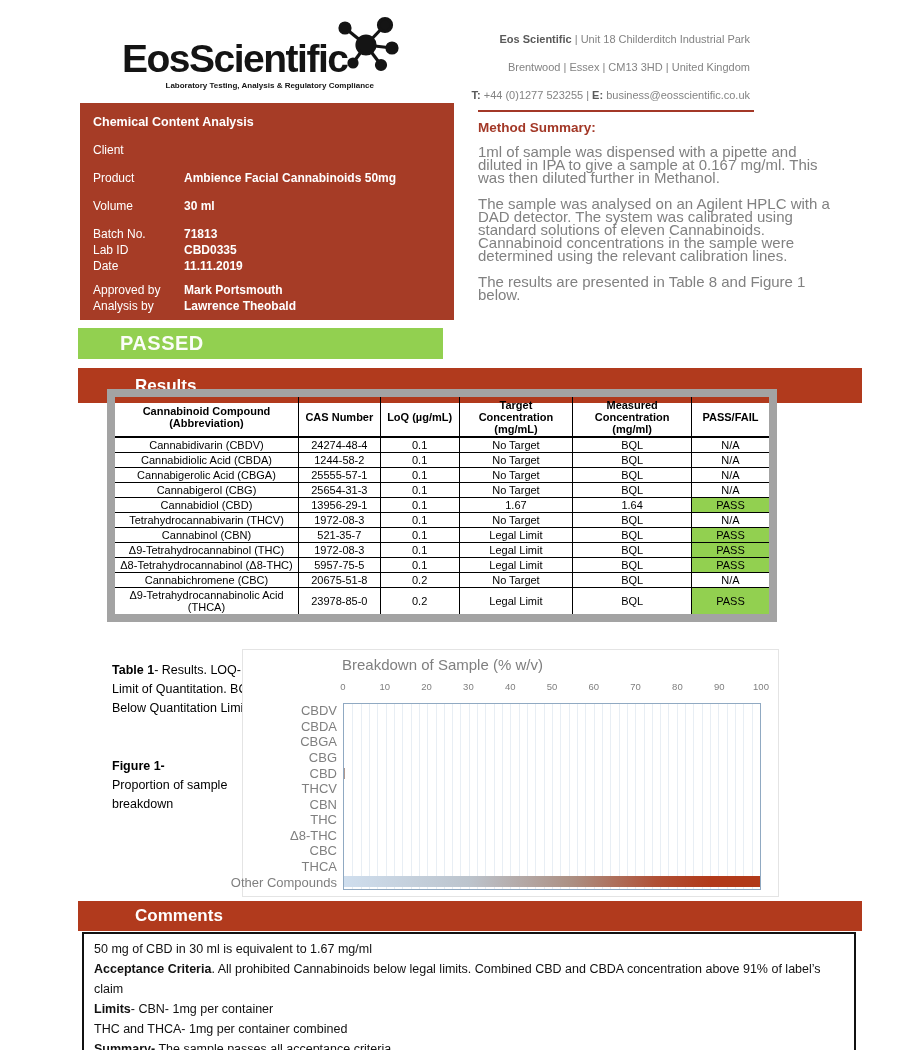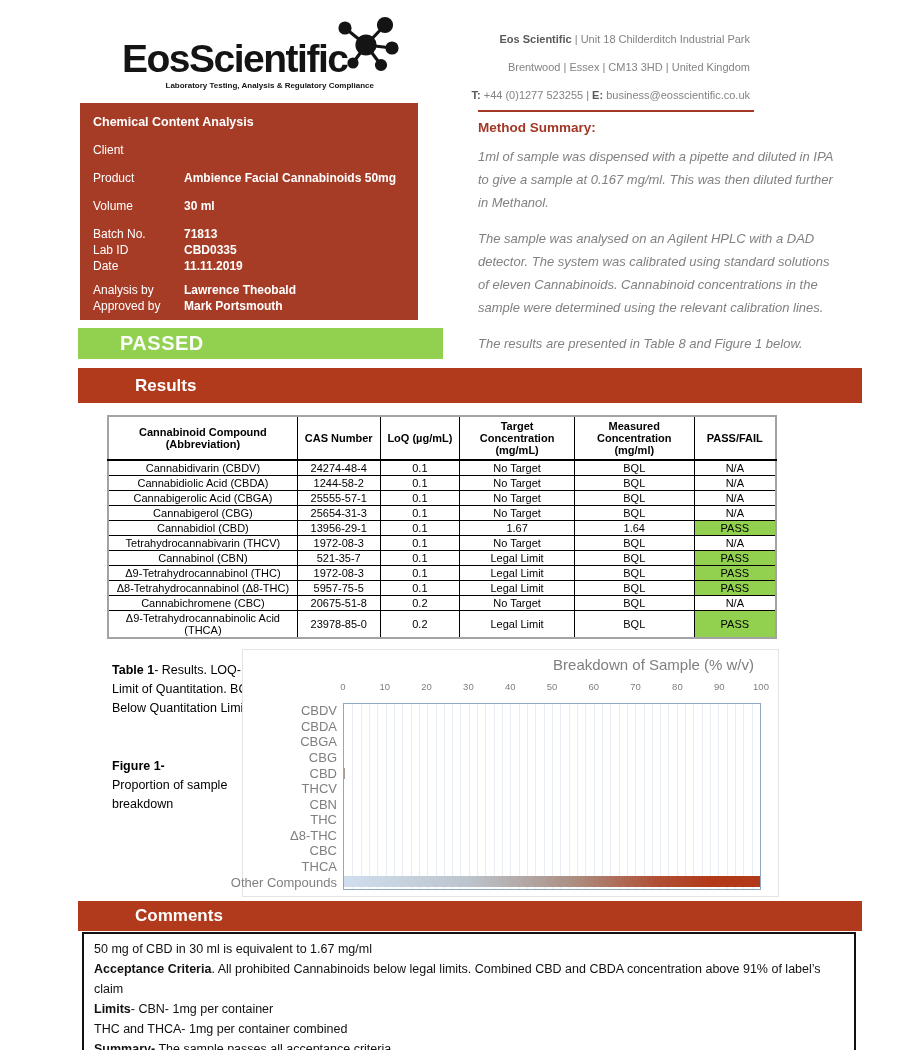--- a/index.html
+++ b/index.html
@@ -10,53 +10,53 @@
   .logo-block { position: absolute; left: 122px; top: 26px; width: 260px; }
   .logo-text { font-size: 39px; font-weight: bold; letter-spacing: -1.5px; color: #141414; line-height: 1; white-space: nowrap; }
   .logo-tagline { font-size: 8px; font-weight: bold; color: #141414; text-align: right; margin-top: 3px; width: 252px; }
   .molecule { position: absolute; left: 206px; top: -24px; }
 
   .contact { position: absolute; left: 430px; top: 12px; width: 320px; text-align: right; font-size: 11px; color: #838383; }
   .contact-row { line-height: 28px; white-space: nowrap; }
   .contact strong { color: #595959; }
 
   
-  .info-box { position: absolute; left: 80px; top: 90px; width: 338px; height: 217px; background: #A63C26; color: #fff; padding: 12px 10px 0 13px; font-size: 12px; }
+  .info-box { position: absolute; left: 80px; top: 90px; width: 374px; height: 217px; background: #A63C26; color: #fff; padding: 12px 10px 0 13px; font-size: 12px; }
   .ib-title { font-weight: bold; font-size: 12.5px; margin-bottom: 13px; }
   .ib-row { display: flex; line-height: 16px; }
   .ib-label { width: 91px; flex-shrink: 0; }
   .ib-value { font-weight: bold; }
   .gap { margin-bottom: 12px; }
   .gap-sm { margin-bottom: 8px; }
 
   
   .redline { position: absolute; left: 478px; top: 97px; width: 276px; height: 2px; background: #A33827; }
   .method { position: absolute; left: 478px; top: 107px; width: 364px; }
   .method-heading { color: #A33827; font-weight: bold; font-size: 13.5px; margin-bottom: 10px; }
-  .method p { color: #818181; font-size: 13px; line-height: 23px; margin-bottom: 13px; font-style: italic; }
+  .method p { color: #818181; font-size: 15px; line-height: 13px; margin-bottom: 13px; }
 
   
   .passed-banner { position: absolute; left: 78px; top: 315px; width: 365px; height: 31px; background: #92D050; color: #FBFDF8; font-weight: bold; font-size: 20px; line-height: 31px; padding-left: 42px; letter-spacing: 0.5px; }
   .section-banner { position: absolute; background: #B13A1D; color: #fff; font-weight: bold; font-size: 17px; padding-left: 57px; }
   .results-banner { left: 78px; top: 355px; width: 784px; height: 35px; line-height: 35px; }
   .comments-banner { left: 78px; top: 888px; width: 784px; height: 30px; line-height: 30px; }
 
   
-  .results-table { position: absolute; left: 107px; top: 402px; width: 670px; border-collapse: collapse; font-size: 11px; color: #000; text-align: center; border: 2px solid #a3a3a3; }
+  .results-table { position: absolute; left: 107px; top: 376px; width: 670px; border-collapse: collapse; font-size: 11px; color: #000; text-align: center; border: 8px solid #a3a3a3; }
   .results-table th { border: 1px solid #000; border-bottom: 2px solid #000; font-weight: bold; height: 44px; padding: 1px 4px; vertical-align: middle; }
   .results-table td { border: 1px solid #000; padding: 1px 2px; height: 15px; vertical-align: middle; }
   .results-table td.pass { background: #92D050; }
 
   
   .table-caption { position: absolute; left: 112px; top: 648px; width: 152px; font-size: 12.5px; line-height: 19px; color: #000; }
   .figure-caption { position: absolute; left: 112px; top: 744px; width: 130px; font-size: 12.5px; line-height: 19px; color: #000; }
 
   
   .chart-frame { position: absolute; left: 242px; top: 636px; width: 537px; height: 248px; border: 1px solid #E4E4E4; background: #fff; }
-  .chart-title { position: absolute; left: 334px; top: 643px; width: 420px; text-align: right; color: #7F7F7F; font-size: 15px; }
+  .chart-title { position: absolute; left: 342px; top: 643px; width: 420px; text-align: left; color: #7F7F7F; font-size: 15px; }
   .x-axis { position: absolute; left: 343px; top: 668px; width: 418px; height: 14px; }
   .xtick { position: absolute; transform: translateX(-50%); font-size: 9.5px; color: #7F7F7F; }
   .y-axis-labels { position: absolute; left: 240px; top: 690px; width: 97px; height: 187px; }
   .ylabel { height: calc(100% / 12); display: flex; align-items: center; justify-content: flex-end; font-size: 13px; color: #7F7F7F; white-space: nowrap; }
   .plot-area { position: absolute; left: 343px; top: 690px; width: 418px; height: 187px; border: 1.5px solid #90A9C2; background: #fff; }
   .gridline { position: absolute; top: 0; bottom: 0; width: 1px; background: #E8EEF4; }
   .bar-row { position: relative; z-index: 1; height: calc(100% / 12); display: flex; align-items: center; }
   .bar { height: 11px; background: linear-gradient(90deg, #CFDEEE 0%, #BCC4CD 30%, #AC8F82 55%, #B05036 75%, #B23A1A 88%, #B23A1A 100%); }
 
   
@@ -119,26 +119,26 @@
     </div>
     <div class="ib-row">
       <span class="ib-label">Lab ID</span>
       <span class="ib-value">CBD0335</span>
     </div>
     <div class="ib-row gap-sm">
       <span class="ib-label">Date</span>
       <span class="ib-value">11.11.2019</span>
     </div>
     <div class="ib-row">
+      <span class="ib-label">Approved by</span>
+      <span class="ib-value">Mark Portsmouth</span>
+    </div>
+    <div class="ib-row">
       <span class="ib-label">Analysis by</span>
       <span class="ib-value">Lawrence Theobald</span>
-    </div>
-    <div class="ib-row">
-      <span class="ib-label">Approved by</span>
-      <span class="ib-value">Mark Portsmouth</span>
     </div>
   </div>
 
   <div class="redline"></div>
   <div class="method">
     <div class="method-heading">Method Summary:</div>
     <p>1ml of sample was dispensed with a pipette and diluted in IPA to give a sample at 0.167 mg/ml. This was then diluted further in Methanol.</p>
     <p>The sample was analysed on an Agilent HPLC with a DAD detector. The system was calibrated using standard solutions of eleven Cannabinoids. Cannabinoid concentrations in the sample were determined using the relevant calibration lines.</p>
     <p>The results are presented in Table 8 and Figure 1 below.</p>
   </div>

